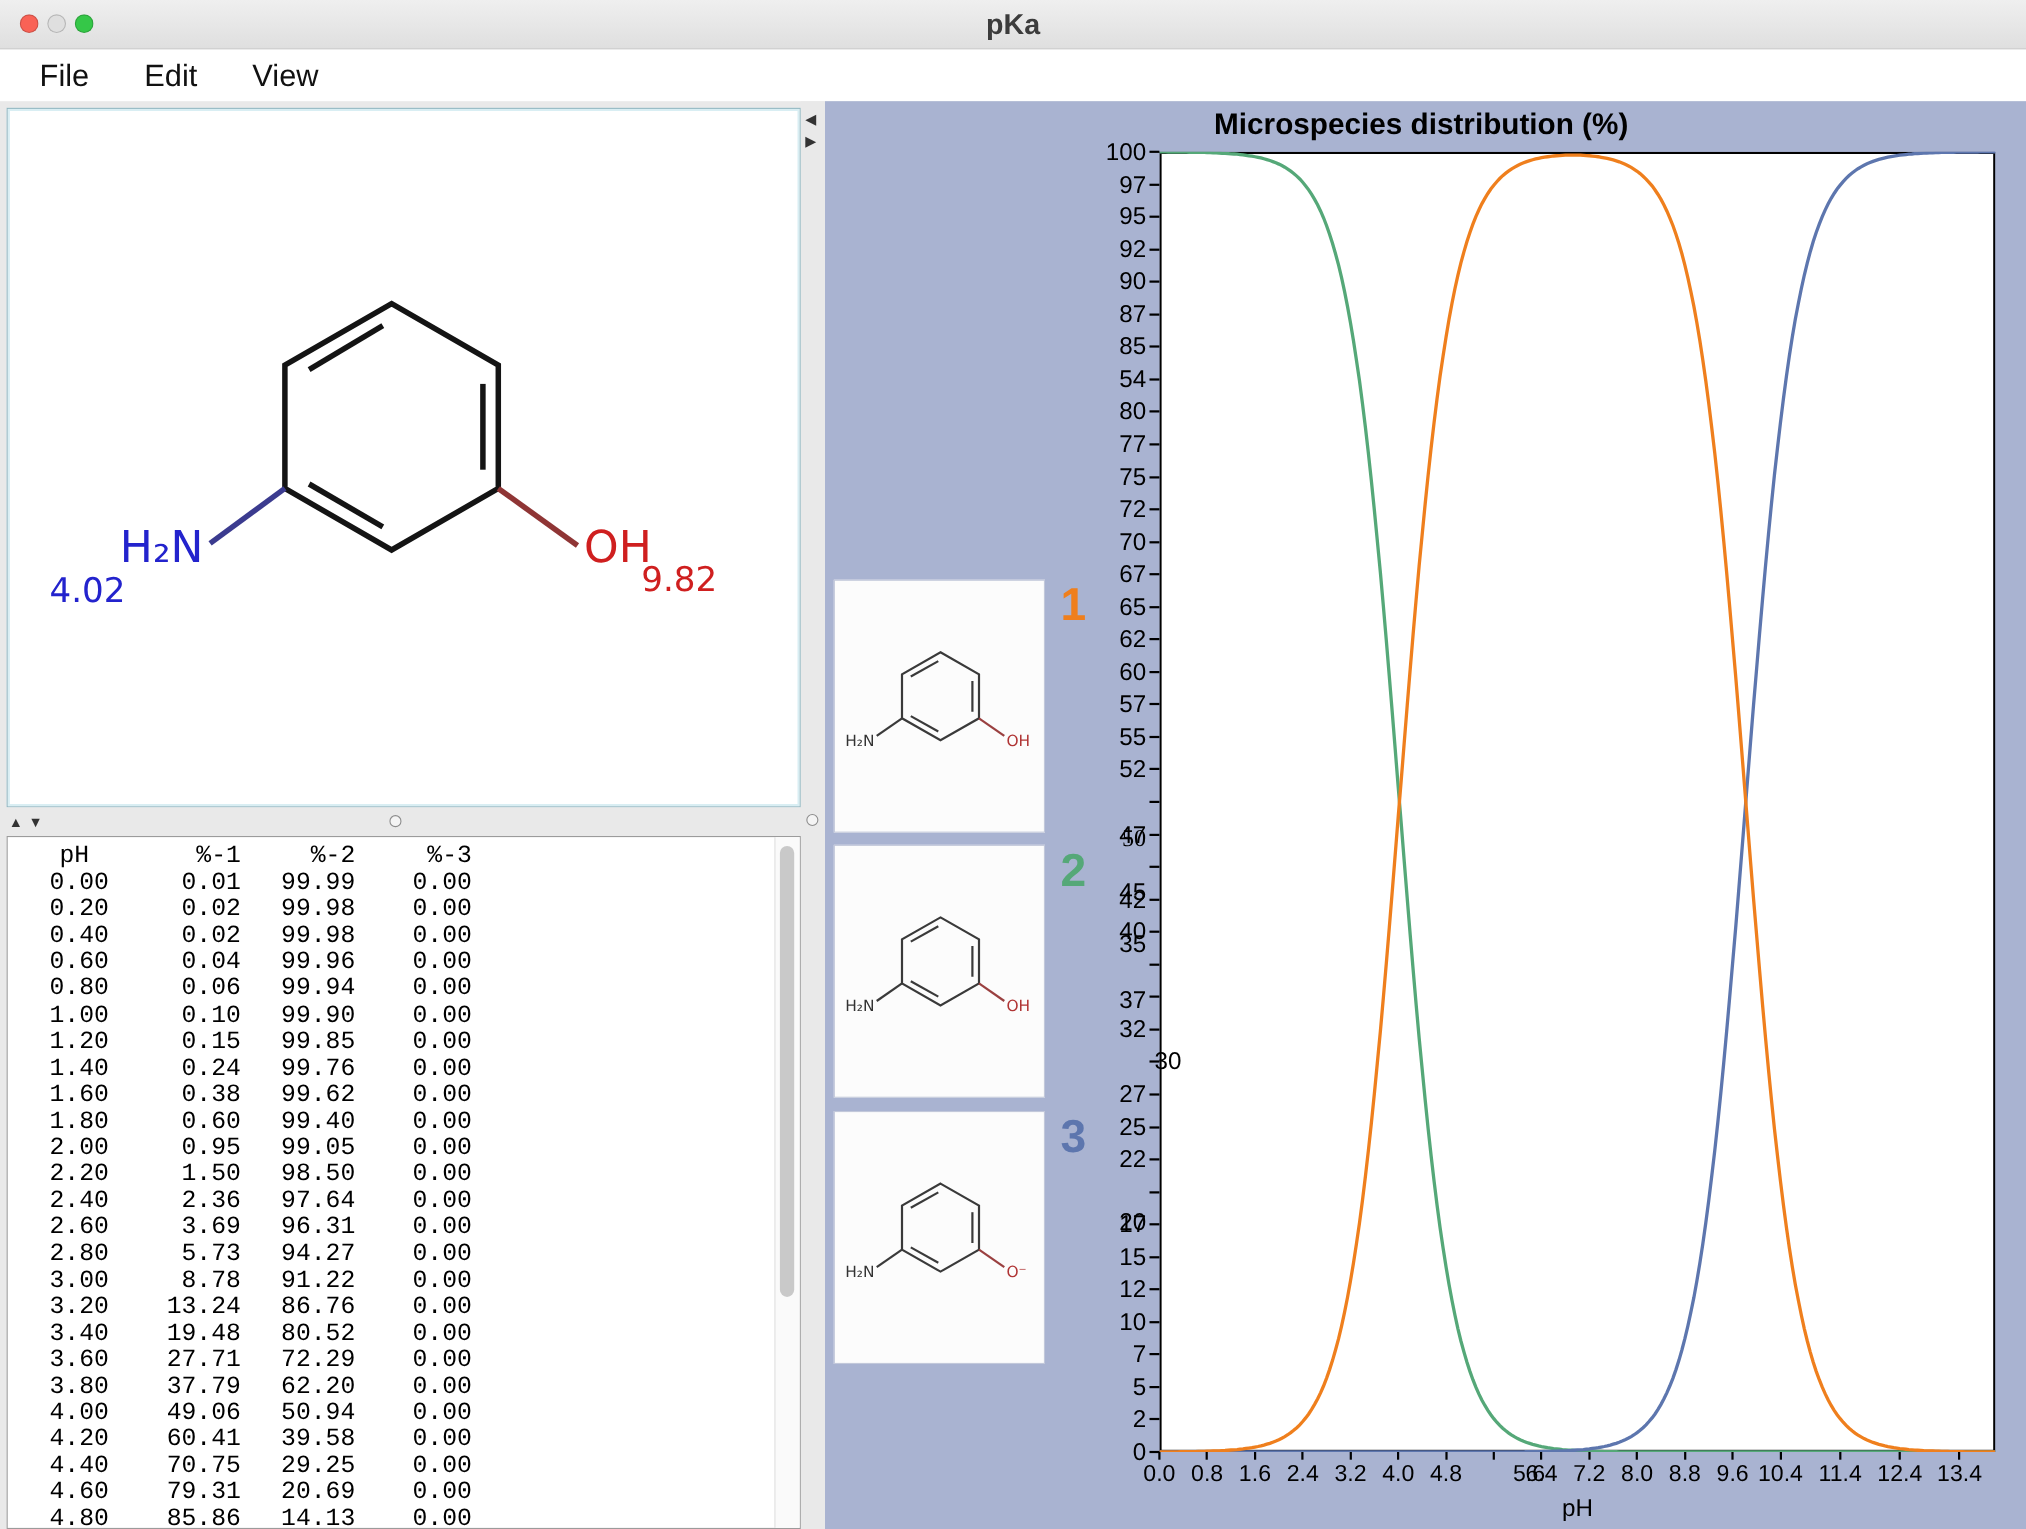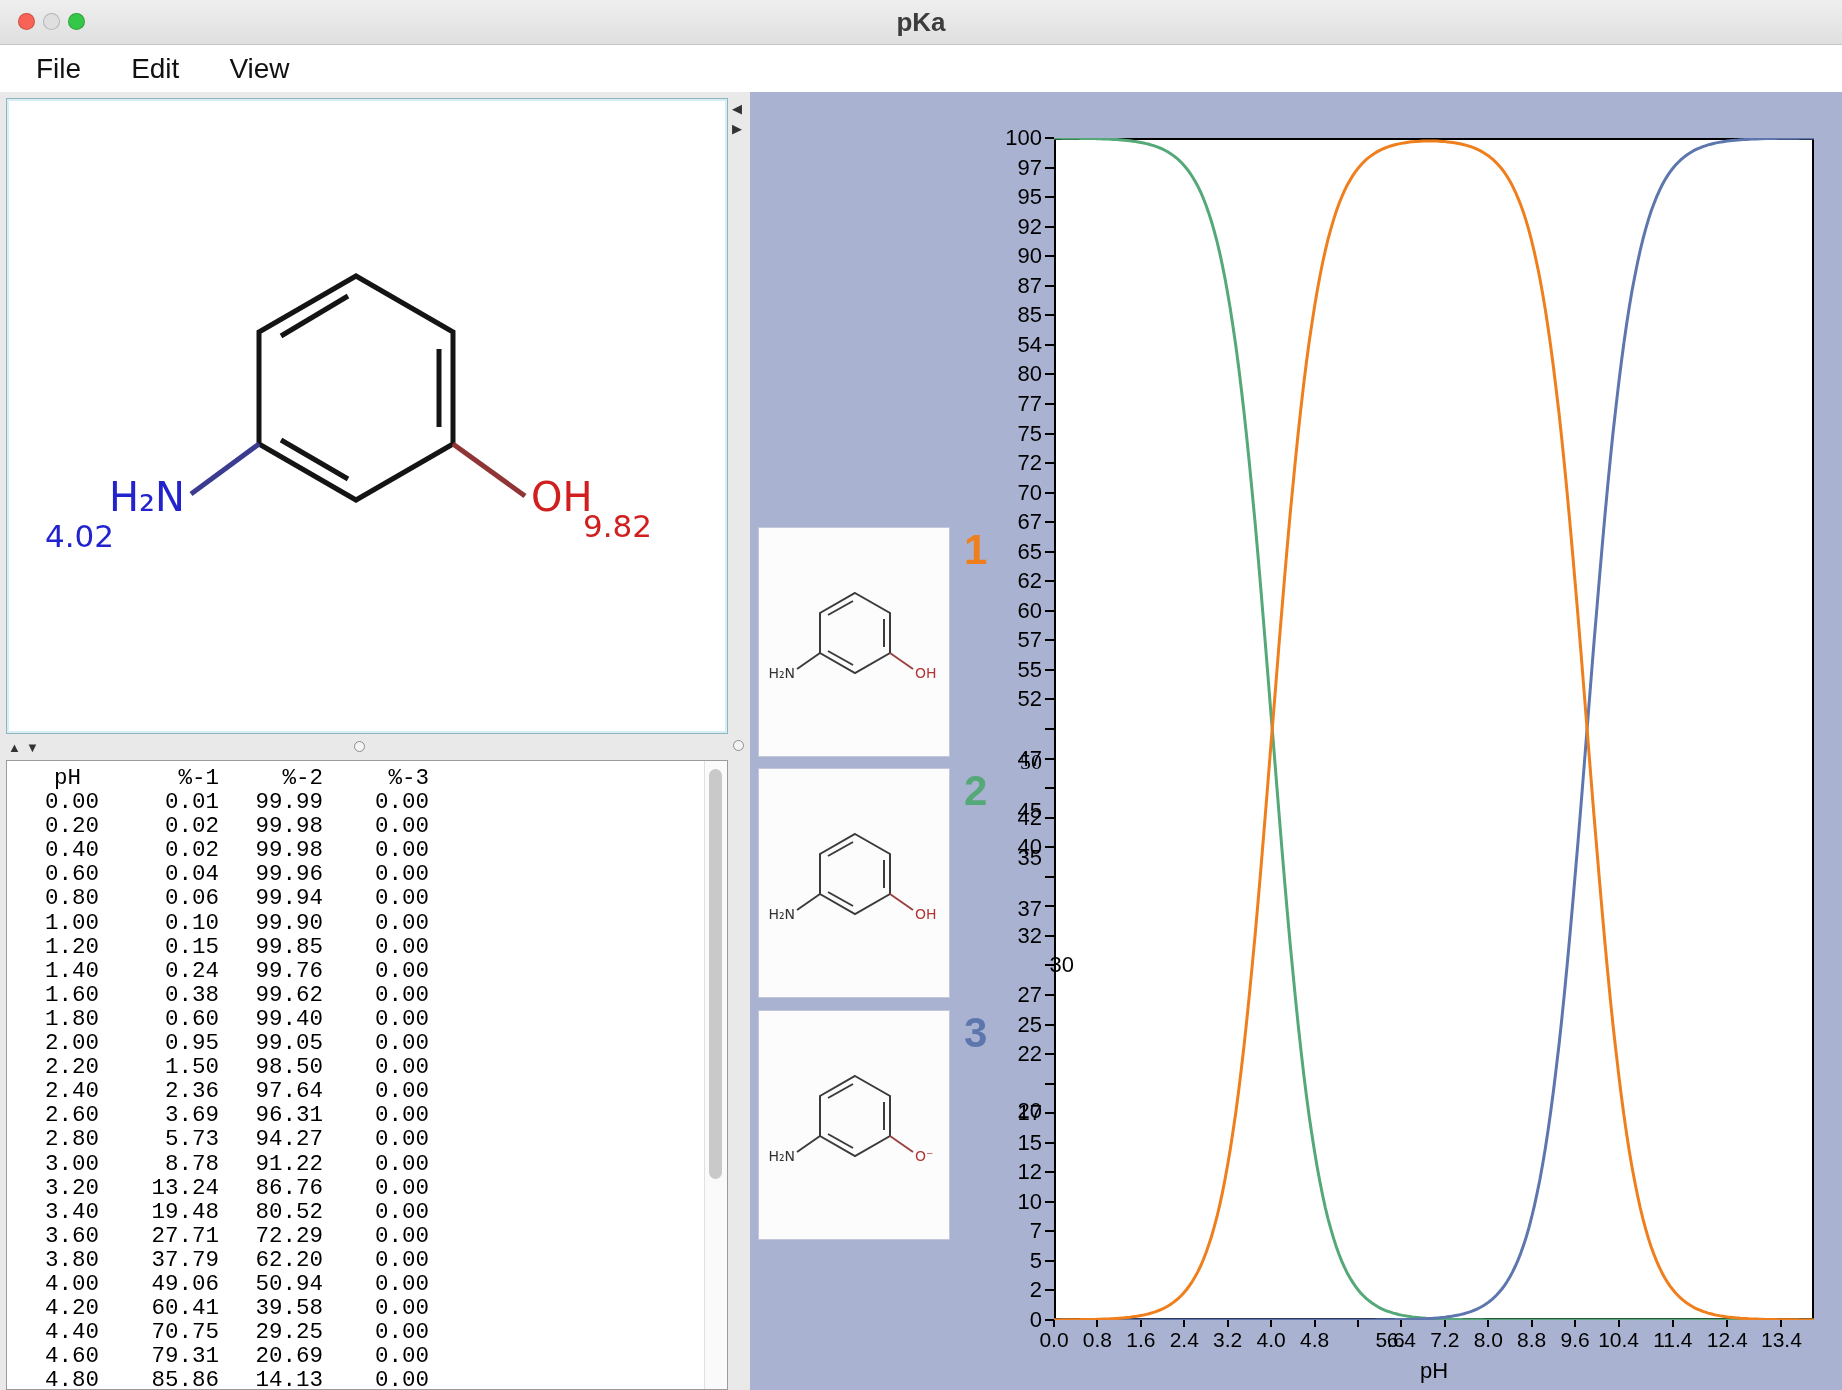--- a/index.html
+++ b/index.html
@@ -207,20 +207,21 @@
       <div class="cell">85.86</div>
       <div class="cell">14.13</div>
       <div class="cell">0.00</div>
     </div>
   <div class="v-scroll">
     <div class="v-thumb"></div>
   </div>
 </div>
 
 <div class="abs right-panel" id="right-panel">
+  <div class="chart-title">Microspecies distribution (%)</div>
   <svg class="plot-svg" id="plot-svg" width="760" height="1182" viewBox="0 0 760 1182">
       <rect x="1" y="1" width="758" height="1180" fill="#ffffff" stroke="#000" stroke-width="2"></rect>
       <polyline points="0.0,0.1 2.7,0.1 5.4,0.1 8.1,0.2 10.9,0.2 13.6,0.2 16.3,0.2 19.0,0.3 21.7,0.3 24.4,0.3 27.1,0.4 29.9,0.4 32.6,0.4 35.3,0.5 38.0,0.6 40.7,0.6 43.4,0.7 46.1,0.8 48.9,0.9 51.6,1.0 54.3,1.1 57.0,1.3 59.7,1.4 62.4,1.6 65.1,1.8 67.9,2.0 70.6,2.2 73.3,2.5 76.0,2.8 78.7,3.2 81.4,3.6 84.1,4.0 86.9,4.5 89.6,5.0 92.3,5.6 95.0,6.3 97.7,7.1 100.4,7.9 103.1,8.9 105.9,10.0 108.6,11.2 111.3,12.5 114.0,14.0 116.7,15.7 119.4,17.6 122.1,19.7 124.9,22.1 127.6,24.7 130.3,27.7 133.0,31.0 135.7,34.6 138.4,38.7 141.1,43.3 143.9,48.4 146.6,54.0 149.3,60.2 152.0,67.2 154.7,74.9 157.4,83.3 160.1,92.7 162.9,103.0 165.6,114.4 168.3,126.9 171.0,140.5 173.7,155.4 176.4,171.6 179.1,189.2 181.9,208.2 184.6,228.7 187.3,250.7 190.0,274.2 192.7,299.1 195.4,325.6 198.1,353.4 200.9,382.6 203.6,413.0 206.3,444.4 209.0,476.8 211.7,509.9 214.4,543.5 217.1,577.4 219.9,611.4 222.6,645.3 225.3,678.8 228.0,711.8 230.7,743.9 233.4,775.2 236.1,805.3 238.9,834.2 241.6,861.8 244.3,888.0 247.0,912.7 249.7,935.8 252.4,957.5 255.1,977.7 257.9,996.5 260.6,1013.8 263.3,1029.7 266.0,1044.3 268.7,1057.7 271.4,1070.0 274.1,1081.1 276.9,1091.2 279.6,1100.4 282.3,1108.7 285.0,1116.3 287.7,1123.1 290.4,1129.2 293.1,1134.7 295.9,1139.7 298.6,1144.1 301.3,1148.1 304.0,1151.7 306.7,1154.9 309.4,1157.8 312.1,1160.4 314.9,1162.7 317.6,1164.8 320.3,1166.6 323.0,1168.3 325.7,1169.8 328.4,1171.1 331.1,1172.3 333.9,1173.3 336.6,1174.2 339.3,1175.1 342.0,1175.8 344.7,1176.5 347.4,1177.1 350.1,1177.6 352.9,1178.1 355.6,1178.5 358.3,1178.9 361.0,1179.2 363.7,1179.5 366.4,1179.8 369.1,1180.0 371.9,1180.3 374.6,1180.4 377.3,1180.6 380.0,1180.8 382.7,1180.9 385.4,1181.0 388.1,1181.1 390.9,1181.2 393.6,1181.3 396.3,1181.4 399.0,1181.4 401.7,1181.5 404.4,1181.6 407.1,1181.6 409.9,1181.7 412.6,1181.7 415.3,1181.7 418.0,1181.8 420.7,1181.8 423.4,1181.8 426.1,1181.8 428.9,1181.8 431.6,1181.9 434.3,1181.9 437.0,1181.9 439.7,1181.9 442.4,1181.9 445.1,1181.9 447.9,1181.9 450.6,1181.9 453.3,1181.9 456.0,1182.0 458.7,1182.0 461.4,1182.0 464.1,1182.0 466.9,1182.0 469.6,1182.0 472.3,1182.0 475.0,1182.0 477.7,1182.0 480.4,1182.0 483.1,1182.0 485.9,1182.0 488.6,1182.0 491.3,1182.0 494.0,1182.0 496.7,1182.0 499.4,1182.0 502.1,1182.0 504.9,1182.0 507.6,1182.0 510.3,1182.0 513.0,1182.0 515.7,1182.0 518.4,1182.0 521.1,1182.0 523.9,1182.0 526.6,1182.0 529.3,1182.0 532.0,1182.0 534.7,1182.0 537.4,1182.0 540.1,1182.0 542.9,1182.0 545.6,1182.0 548.3,1182.0 551.0,1182.0 553.7,1182.0 556.4,1182.0 559.1,1182.0 561.9,1182.0 564.6,1182.0 567.3,1182.0 570.0,1182.0 572.7,1182.0 575.4,1182.0 578.1,1182.0 580.9,1182.0 583.6,1182.0 586.3,1182.0 589.0,1182.0 591.7,1182.0 594.4,1182.0 597.1,1182.0 599.9,1182.0 602.6,1182.0 605.3,1182.0 608.0,1182.0 610.7,1182.0 613.4,1182.0 616.1,1182.0 618.9,1182.0 621.6,1182.0 624.3,1182.0 627.0,1182.0 629.7,1182.0 632.4,1182.0 635.1,1182.0 637.9,1182.0 640.6,1182.0 643.3,1182.0 646.0,1182.0 648.7,1182.0 651.4,1182.0 654.1,1182.0 656.9,1182.0 659.6,1182.0 662.3,1182.0 665.0,1182.0 667.7,1182.0 670.4,1182.0 673.1,1182.0 675.9,1182.0 678.6,1182.0 681.3,1182.0 684.0,1182.0 686.7,1182.0 689.4,1182.0 692.1,1182.0 694.9,1182.0 697.6,1182.0 700.3,1182.0 703.0,1182.0 705.7,1182.0 708.4,1182.0 711.1,1182.0 713.9,1182.0 716.6,1182.0 719.3,1182.0 722.0,1182.0 724.7,1182.0 727.4,1182.0 730.1,1182.0 732.9,1182.0 735.6,1182.0 738.3,1182.0 741.0,1182.0 743.7,1182.0 746.4,1182.0 749.1,1182.0 751.9,1182.0 754.6,1182.0 757.3,1182.0 760.0,1182.0" fill="none" stroke="#55a878" stroke-width="3"></polyline>
       <polyline points="0.0,1182.0 2.7,1182.0 5.4,1182.0 8.1,1182.0 10.9,1182.0 13.6,1182.0 16.3,1182.0 19.0,1182.0 21.7,1182.0 24.4,1182.0 27.1,1182.0 29.9,1182.0 32.6,1182.0 35.3,1182.0 38.0,1182.0 40.7,1182.0 43.4,1182.0 46.1,1182.0 48.9,1182.0 51.6,1182.0 54.3,1182.0 57.0,1182.0 59.7,1182.0 62.4,1182.0 65.1,1182.0 67.9,1182.0 70.6,1182.0 73.3,1182.0 76.0,1182.0 78.7,1182.0 81.4,1182.0 84.1,1182.0 86.9,1182.0 89.6,1182.0 92.3,1182.0 95.0,1182.0 97.7,1182.0 100.4,1182.0 103.1,1182.0 105.9,1182.0 108.6,1182.0 111.3,1182.0 114.0,1182.0 116.7,1182.0 119.4,1182.0 122.1,1182.0 124.9,1182.0 127.6,1182.0 130.3,1182.0 133.0,1182.0 135.7,1182.0 138.4,1182.0 141.1,1182.0 143.9,1182.0 146.6,1182.0 149.3,1182.0 152.0,1182.0 154.7,1182.0 157.4,1182.0 160.1,1182.0 162.9,1182.0 165.6,1182.0 168.3,1182.0 171.0,1182.0 173.7,1182.0 176.4,1182.0 179.1,1182.0 181.9,1182.0 184.6,1182.0 187.3,1182.0 190.0,1182.0 192.7,1182.0 195.4,1182.0 198.1,1182.0 200.9,1182.0 203.6,1182.0 206.3,1182.0 209.0,1182.0 211.7,1182.0 214.4,1182.0 217.1,1182.0 219.9,1182.0 222.6,1182.0 225.3,1182.0 228.0,1182.0 230.7,1182.0 233.4,1182.0 236.1,1182.0 238.9,1182.0 241.6,1182.0 244.3,1182.0 247.0,1182.0 249.7,1182.0 252.4,1182.0 255.1,1182.0 257.9,1182.0 260.6,1182.0 263.3,1182.0 266.0,1182.0 268.7,1182.0 271.4,1182.0 274.1,1182.0 276.9,1182.0 279.6,1182.0 282.3,1182.0 285.0,1182.0 287.7,1182.0 290.4,1182.0 293.1,1182.0 295.9,1182.0 298.6,1181.9 301.3,1181.9 304.0,1181.9 306.7,1181.9 309.4,1181.9 312.1,1181.9 314.9,1181.9 317.6,1181.9 320.3,1181.9 323.0,1181.8 325.7,1181.8 328.4,1181.8 331.1,1181.8 333.9,1181.7 336.6,1181.7 339.3,1181.7 342.0,1181.6 344.7,1181.6 347.4,1181.6 350.1,1181.5 352.9,1181.4 355.6,1181.4 358.3,1181.3 361.0,1181.2 363.7,1181.1 366.4,1181.0 369.1,1180.9 371.9,1180.7 374.6,1180.6 377.3,1180.4 380.0,1180.2 382.7,1180.0 385.4,1179.8 388.1,1179.5 390.9,1179.2 393.6,1178.8 396.3,1178.4 399.0,1178.0 401.7,1177.5 404.4,1177.0 407.1,1176.4 409.9,1175.7 412.6,1174.9 415.3,1174.1 418.0,1173.1 420.7,1172.0 423.4,1170.8 426.1,1169.5 428.9,1168.0 431.6,1166.3 434.3,1164.4 437.0,1162.3 439.7,1159.9 442.4,1157.3 445.1,1154.3 447.9,1151.0 450.6,1147.4 453.3,1143.3 456.0,1138.7 458.7,1133.6 461.4,1128.0 464.1,1121.8 466.9,1114.8 469.6,1107.1 472.3,1098.7 475.0,1089.3 477.7,1079.0 480.4,1067.6 483.1,1055.1 485.9,1041.5 488.6,1026.6 491.3,1010.4 494.0,992.8 496.7,973.8 499.4,953.3 502.1,931.3 504.9,907.8 507.6,882.9 510.3,856.4 513.0,828.6 515.7,799.4 518.4,769.0 521.1,737.6 523.9,705.2 526.6,672.1 529.3,638.5 532.0,604.6 534.7,570.6 537.4,536.7 540.1,503.2 542.9,470.2 545.6,438.1 548.3,406.8 551.0,376.7 553.7,347.8 556.4,320.2 559.1,294.0 561.9,269.3 564.6,246.2 567.3,224.5 570.0,204.3 572.7,185.5 575.4,168.2 578.1,152.3 580.9,137.7 583.6,124.3 586.3,112.0 589.0,100.9 591.7,90.8 594.4,81.6 597.1,73.3 599.9,65.7 602.6,58.9 605.3,52.8 608.0,47.3 610.7,42.3 613.4,37.9 616.1,33.9 618.9,30.3 621.6,27.1 624.3,24.2 627.0,21.6 629.7,19.3 632.4,17.2 635.1,15.4 637.9,13.7 640.6,12.2 643.3,10.9 646.0,9.8 648.7,8.7 651.4,7.8 654.1,6.9 656.9,6.2 659.6,5.5 662.3,4.9 665.0,4.4 667.7,3.9 670.4,3.5 673.1,3.1 675.9,2.8 678.6,2.5 681.3,2.2 684.0,2.0 686.7,1.7 689.4,1.6 692.1,1.4 694.9,1.2 697.6,1.1 700.3,1.0 703.0,0.9 705.7,0.8 708.4,0.7 711.1,0.6 713.9,0.6 716.6,0.5 719.3,0.4 722.0,0.4 724.7,0.3 727.4,0.3 730.1,0.3 732.9,0.2 735.6,0.2 738.3,0.2 741.0,0.2 743.7,0.2 746.4,0.1 749.1,0.1 751.9,0.1 754.6,0.1 757.3,0.1 760.0,0.1" fill="none" stroke="#5d76ae" stroke-width="3"></polyline>
       <polyline points="0.0,1181.9 2.7,1181.9 5.4,1181.9 8.1,1181.8 10.9,1181.8 13.6,1181.8 16.3,1181.8 19.0,1181.7 21.7,1181.7 24.4,1181.7 27.1,1181.6 29.9,1181.6 32.6,1181.6 35.3,1181.5 38.0,1181.4 40.7,1181.4 43.4,1181.3 46.1,1181.2 48.9,1181.1 51.6,1181.0 54.3,1180.9 57.0,1180.7 59.7,1180.6 62.4,1180.4 65.1,1180.2 67.9,1180.0 70.6,1179.8 73.3,1179.5 76.0,1179.2 78.7,1178.8 81.4,1178.4 84.1,1178.0 86.9,1177.5 89.6,1177.0 92.3,1176.4 95.0,1175.7 97.7,1174.9 100.4,1174.1 103.1,1173.1 105.9,1172.0 108.6,1170.8 111.3,1169.5 114.0,1168.0 116.7,1166.3 119.4,1164.4 122.1,1162.3 124.9,1159.9 127.6,1157.3 130.3,1154.3 133.0,1151.0 135.7,1147.4 138.4,1143.3 141.1,1138.7 143.9,1133.6 146.6,1128.0 149.3,1121.8 152.0,1114.8 154.7,1107.1 157.4,1098.7 160.1,1089.3 162.9,1079.0 165.6,1067.6 168.3,1055.1 171.0,1041.5 173.7,1026.6 176.4,1010.4 179.1,992.8 181.9,973.8 184.6,953.3 187.3,931.3 190.0,907.8 192.7,882.9 195.4,856.4 198.1,828.6 200.9,799.4 203.6,769.0 206.3,737.6 209.0,705.2 211.7,672.1 214.4,638.5 217.1,604.6 219.9,570.6 222.6,536.7 225.3,503.2 228.0,470.3 230.7,438.1 233.4,406.8 236.1,376.7 238.9,347.8 241.6,320.2 244.3,294.0 247.0,269.3 249.7,246.2 252.4,224.5 255.1,204.3 257.9,185.6 260.6,168.3 263.3,152.3 266.0,137.7 268.7,124.3 271.4,112.1 274.1,100.9 276.9,90.8 279.6,81.6 282.3,73.3 285.0,65.8 287.7,59.0 290.4,52.9 293.1,47.3 295.9,42.4 298.6,37.9 301.3,33.9 304.0,30.4 306.7,27.2 309.4,24.3 312.1,21.7 314.9,19.4 317.6,17.4 320.3,15.5 323.0,13.9 325.7,12.4 328.4,11.1 331.1,10.0 333.9,8.9 336.6,8.0 339.3,7.2 342.0,6.5 344.7,5.9 347.4,5.4 350.1,4.9 352.9,4.5 355.6,4.1 358.3,3.8 361.0,3.6 363.7,3.4 366.4,3.2 369.1,3.1 371.9,3.0 374.6,3.0 377.3,3.0 380.0,3.0 382.7,3.1 385.4,3.2 388.1,3.4 390.9,3.6 393.6,3.9 396.3,4.2 399.0,4.5 401.7,5.0 404.4,5.5 407.1,6.0 409.9,6.7 412.6,7.4 415.3,8.2 418.0,9.1 420.7,10.2 423.4,11.4 426.1,12.7 428.9,14.2 431.6,15.9 434.3,17.7 437.0,19.8 439.7,22.2 442.4,24.8 445.1,27.8 447.9,31.0 450.6,34.7 453.3,38.8 456.0,43.3 458.7,48.4 461.4,54.0 464.1,60.3 466.9,67.2 469.6,74.9 472.3,83.4 475.0,92.7 477.7,103.1 480.4,114.4 483.1,126.9 485.9,140.5 488.6,155.4 491.3,171.6 494.0,189.2 496.7,208.2 499.4,228.7 502.1,250.7 504.9,274.2 507.6,299.2 510.3,325.6 513.0,353.4 515.7,382.6 518.4,413.0 521.1,444.4 523.9,476.8 526.6,509.9 529.3,543.5 532.0,577.4 534.7,611.4 537.4,645.3 540.1,678.8 542.9,711.8 545.6,743.9 548.3,775.2 551.0,805.3 553.7,834.2 556.4,861.8 559.1,888.0 561.9,912.7 564.6,935.8 567.3,957.5 570.0,977.7 572.7,996.5 575.4,1013.8 578.1,1029.7 580.9,1044.3 583.6,1057.7 586.3,1070.0 589.0,1081.1 591.7,1091.2 594.4,1100.4 597.1,1108.7 599.9,1116.3 602.6,1123.1 605.3,1129.2 608.0,1134.7 610.7,1139.7 613.4,1144.1 616.1,1148.1 618.9,1151.7 621.6,1154.9 624.3,1157.8 627.0,1160.4 629.7,1162.7 632.4,1164.8 635.1,1166.6 637.9,1168.3 640.6,1169.8 643.3,1171.1 646.0,1172.2 648.7,1173.3 651.4,1174.2 654.1,1175.1 656.9,1175.8 659.6,1176.5 662.3,1177.1 665.0,1177.6 667.7,1178.1 670.4,1178.5 673.1,1178.9 675.9,1179.2 678.6,1179.5 681.3,1179.8 684.0,1180.0 686.7,1180.3 689.4,1180.4 692.1,1180.6 694.9,1180.8 697.6,1180.9 700.3,1181.0 703.0,1181.1 705.7,1181.2 708.4,1181.3 711.1,1181.4 713.9,1181.4 716.6,1181.5 719.3,1181.6 722.0,1181.6 724.7,1181.7 727.4,1181.7 730.1,1181.7 732.9,1181.8 735.6,1181.8 738.3,1181.8 741.0,1181.8 743.7,1181.8 746.4,1181.9 749.1,1181.9 751.9,1181.9 754.6,1181.9 757.3,1181.9 760.0,1181.9" fill="none" stroke="#ef7f1d" stroke-width="3"></polyline>
     </svg>
   <div class="xaxis-label">pH</div>
   <div id="thumbs">
       <div class="thumb-box" style="top: 435px;"><svg width="190" height="228" viewBox="0 0 190 228">
           <path d="M96,65 L131,85 L131,125 L96,145 L61,125 L61,85 Z" fill="none" stroke="#3a3a3a" stroke-width="2"></path>

